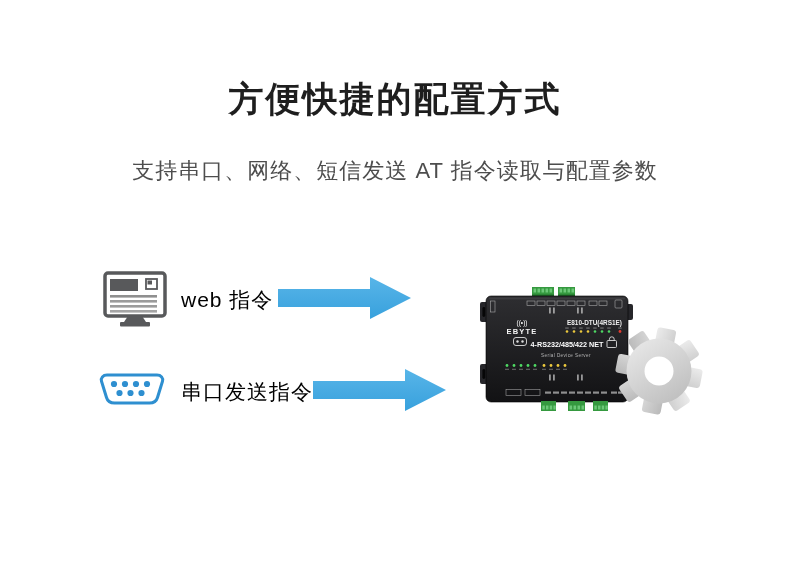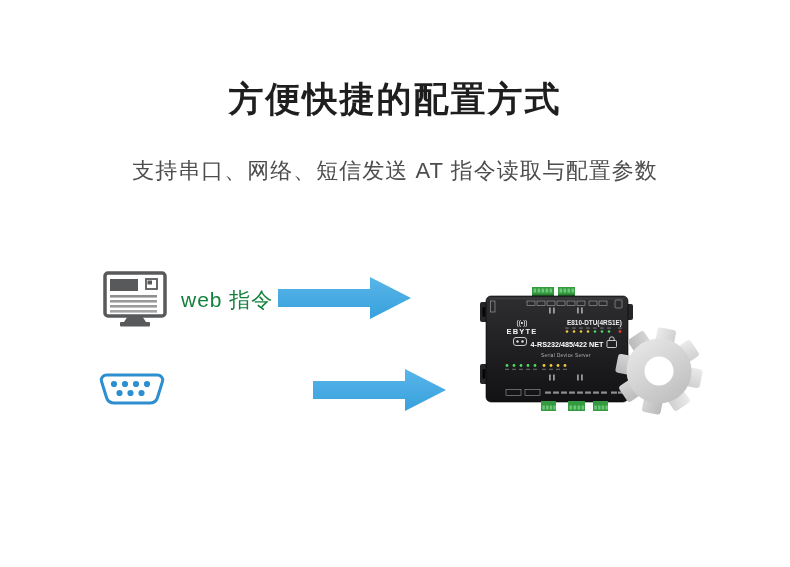--- a/index.html
+++ b/index.html
@@ -2,21 +2,21 @@
 <html><head>
 <meta charset="utf-8">
 <style>
   html,body{margin:0;padding:0;background:#fff;}
   .canvas{position:relative;width:790px;height:567px;background:#ffffff;overflow:hidden;
           font-family:"Liberation Sans",sans-serif;}
   .title{position:absolute;left:0;top:76px;width:100%;margin:0;text-align:center;
          font-size:35px;font-weight:700;color:#1e1e1e;letter-spacing:2px;}
   .subtitle{position:absolute;left:0;top:156px;width:100%;margin:0;text-align:center;
             font-size:22px;font-weight:400;color:#4d4d4d;letter-spacing:1px;}
-  .flow-label{position:absolute;font-size:21px;color:#15803d;letter-spacing:1px;white-space:nowrap;}
+  .flow-label{position:absolute;font-size:21px;color:#000000;letter-spacing:1px;white-space:nowrap;}
   .label-web{left:181px;top:286px;}
   .label-serial{left:181px;top:378px;}
   svg.abs{position:absolute;display:block;}
   .monitor{left:102px;top:270px;}
   .serial{left:98px;top:372px;}
   .arrow-1{left:278px;top:274px;}
   .arrow-2{left:313px;top:366px;}
   .device{left:470px;top:278px;}
   .gear{left:612px;top:324px;}
   .dev-txt{font-family:"Liberation Sans",sans-serif;}
@@ -55,20 +55,21 @@
   <svg class="abs serial" width="68" height="34" viewBox="0 0 68 34">
     <path d="M 9,3 H 59 C 63,3 65.5,6 64.5,9.2 L 59.5,25.5 C 58.4,29.3 55.5,31 51.5,31 H 16.5 C 12.5,31 9.6,29.3 8.5,25.5 L 3.5,9.2 C 2.5,6 5,3 9,3 Z" fill="#ffffff" stroke="#2e8fd0" stroke-width="3" stroke-linejoin="round"></path>
     <circle cx="16" cy="12" r="3.1" fill="#2e8fd0"></circle>
     <circle cx="27" cy="12" r="3.1" fill="#2e8fd0"></circle>
     <circle cx="38" cy="12" r="3.1" fill="#2e8fd0"></circle>
     <circle cx="49" cy="12" r="3.1" fill="#2e8fd0"></circle>
     <circle cx="21.5" cy="21" r="3.1" fill="#2e8fd0"></circle>
     <circle cx="32.5" cy="21" r="3.1" fill="#2e8fd0"></circle>
     <circle cx="43.5" cy="21" r="3.1" fill="#2e8fd0"></circle>
   </svg>
+  <span class="flow-label label-serial">串口发送指令</span>
   <svg class="abs arrow-2" width="135" height="48" viewBox="0 0 135 48">
     <defs>
       <linearGradient id="ag2" x1="0" y1="0" x2="0" y2="1">
         <stop offset="0" stop-color="#58b5e8"></stop>
           <stop offset="1" stop-color="#38a1dd"></stop>
       </linearGradient>
     </defs>
     <polygon points="0,15 92,15 92,3 133,24 92,45 92,33 0,33" fill="url(#ag2)"></polygon>
   </svg>
 

